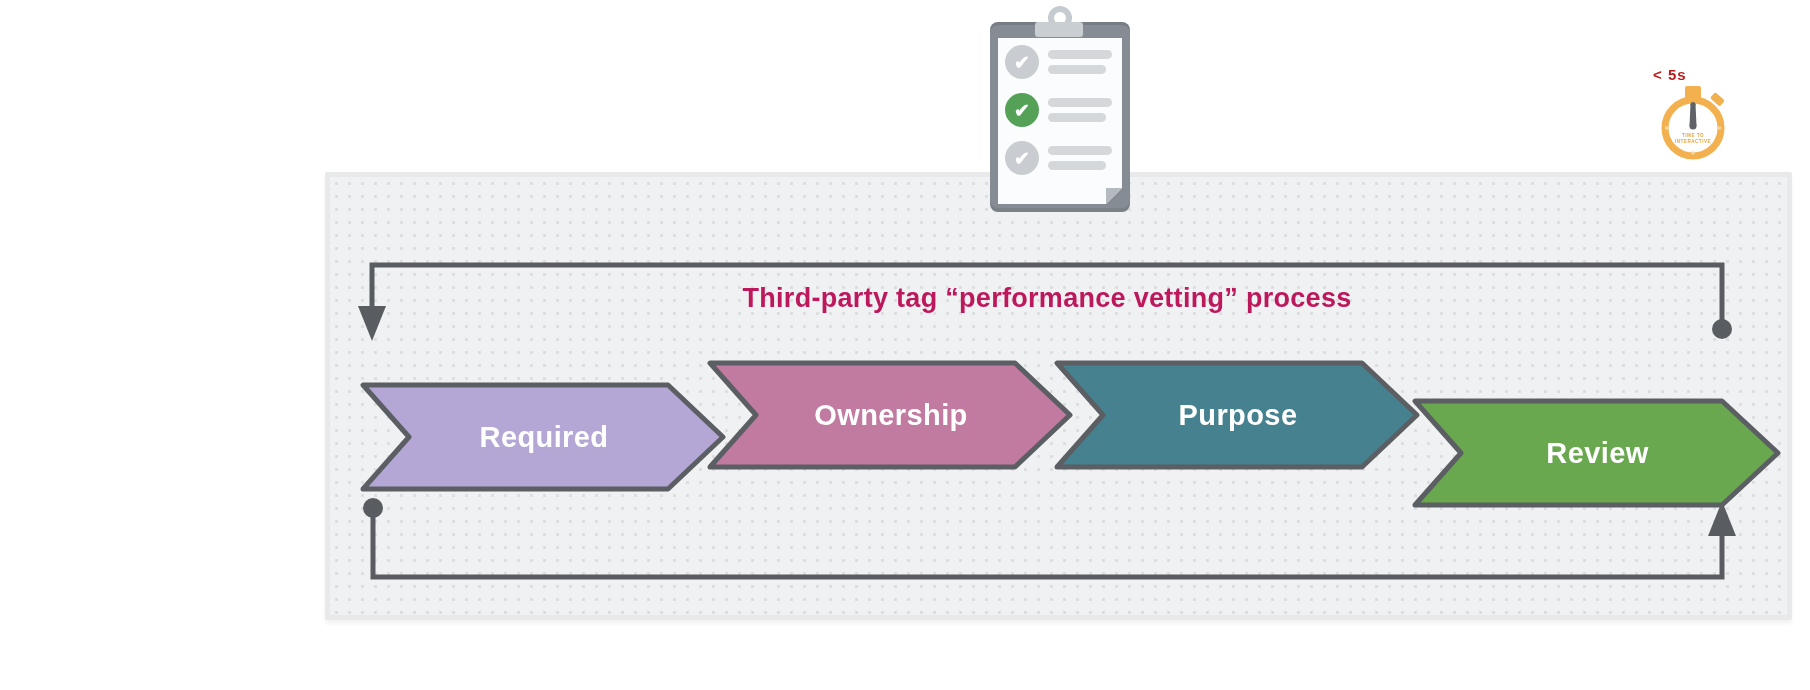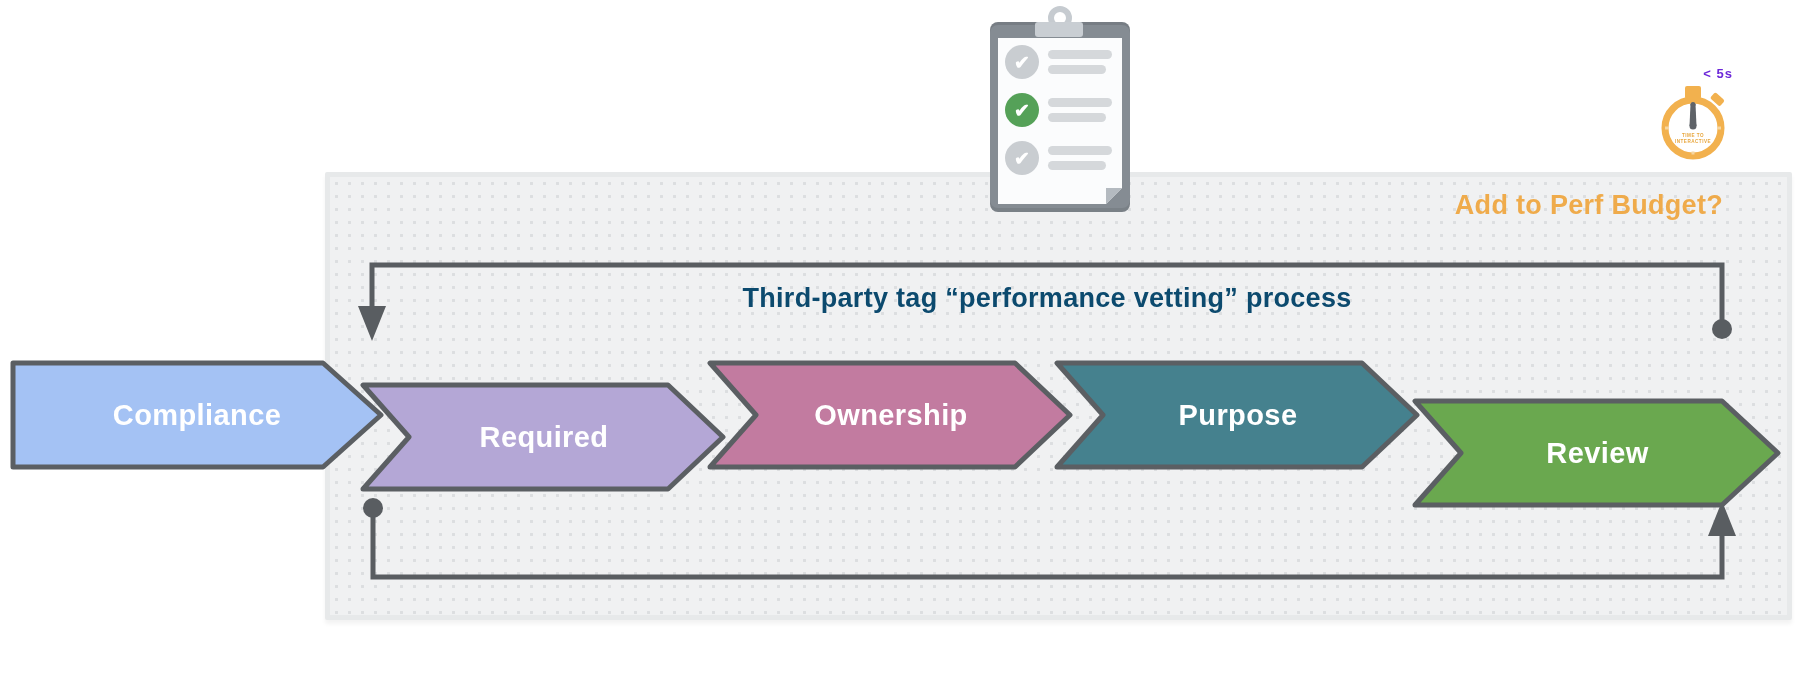--- a/index.html
+++ b/index.html
@@ -12,25 +12,25 @@
          background-image:radial-gradient(circle,#dcdee0 1.4px,transparent 1.6px);
          background-size:13px 13px;
          border:5px solid #e7e9ea;border-radius:2px;
          box-shadow:0 4px 4px rgba(0,0,0,0.05);box-sizing:border-box;}
 
   
   .overlay{position:absolute;left:0;top:0;width:1810px;height:690px;pointer-events:none;}
 
   
   .flow-title{position:absolute;left:372px;top:283px;width:1350px;text-align:center;
-              font-size:27px;font-weight:bold;color:#0c4a6e;letter-spacing:.3px;}
+              font-size:27px;font-weight:bold;color:#be185d;letter-spacing:.3px;}
   .perf-label{position:absolute;right:87px;top:190px;font-size:27px;font-weight:bold;
               color:#efab4b;letter-spacing:.3px;}
-  .timer-caption{position:absolute;left:1653px;top:66px;width:80px;text-align:right;
-                 font-size:13px;font-weight:bold;color:#6d28d9;letter-spacing:1px;}
+  .timer-caption{position:absolute;left:1653px;top:66px;width:80px;text-align:left;
+                 font-size:15px;font-weight:bold;color:#b91c1c;letter-spacing:1px;}
 
   
   .chevron{position:absolute;top:360px;height:110px;}
   .chevron svg{position:absolute;left:0;top:0;}
   .chevron .lbl{position:absolute;inset:0;display:flex;align-items:center;justify-content:center;
                 color:#ffffff;font-size:29px;font-weight:bold;letter-spacing:.4px;}
 
   
   .clipboard{position:absolute;left:988px;top:12px;width:144px;height:202px;}
   .clip-ring{position:absolute;left:60px;top:-6px;width:12px;height:12px;border:6px solid #c6cbd0;
@@ -69,28 +69,21 @@
 
     <g stroke="#595d61" stroke-width="5" fill="none">
       <path d="M 373 508 L 373 577 L 1722 577 L 1722 534"></path>
     </g>
     <circle cx="373" cy="508" r="10" fill="#595d61"></circle>
     <polygon points="1708,536 1736,536 1722,501" fill="#595d61"></polygon>
   </svg>
 
   <div class="flow-title">Third-party tag “performance vetting” process</div>
 
-  <div class="perf-label">Add to Perf Budget?</div>
 
-  <div class="chevron" style="left:10px;width:374px;">
-    <svg width="374" height="110" viewBox="0 0 374 110">
-      <polygon points="3,3 313,3 371,55 313,107 3,107" stroke="#5b5f63" stroke-width="5" stroke-linejoin="round" fill="#a4c2f4"></polygon>
-    </svg>
-    <span class="lbl">Compliance</span>
-  </div>
 
   <div class="chevron" style="left:360px;width:368px;margin-top:22px;">
     <svg width="368" height="110" viewBox="0 0 368 110">
       <polygon points="3,3 308,3 363,55 308,107 3,107 49,55" stroke="#5b5f63" stroke-width="5" stroke-linejoin="round" fill="#b4a7d6"></polygon>
     </svg>
     <span class="lbl">Required</span>
   </div>
 
   <div class="chevron" style="left:1054px;width:368px;">
     <svg width="368" height="110" viewBox="0 0 368 110">

